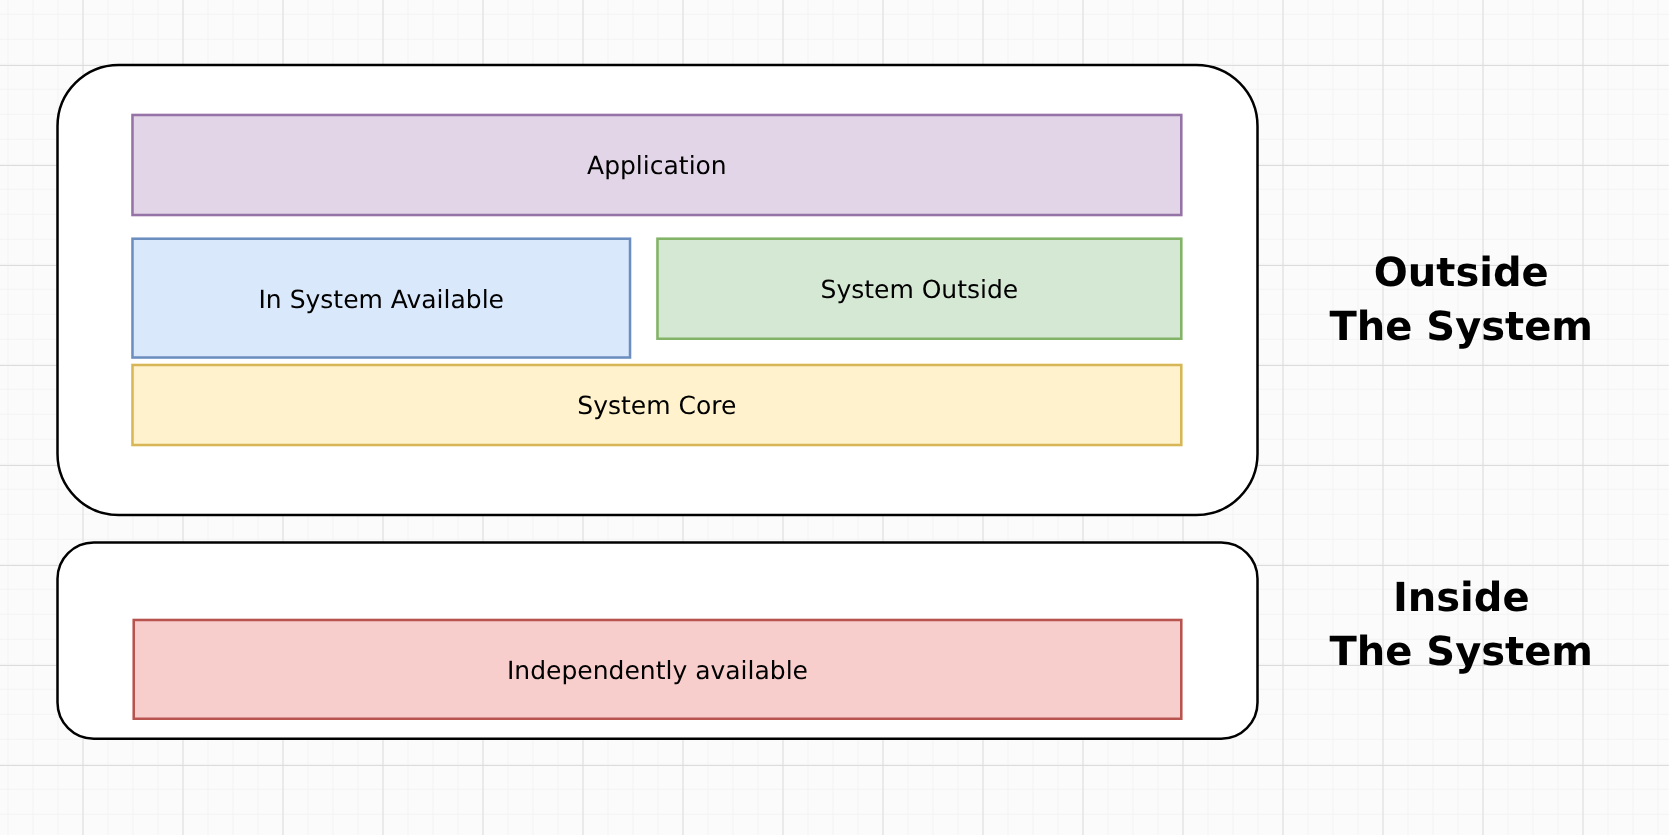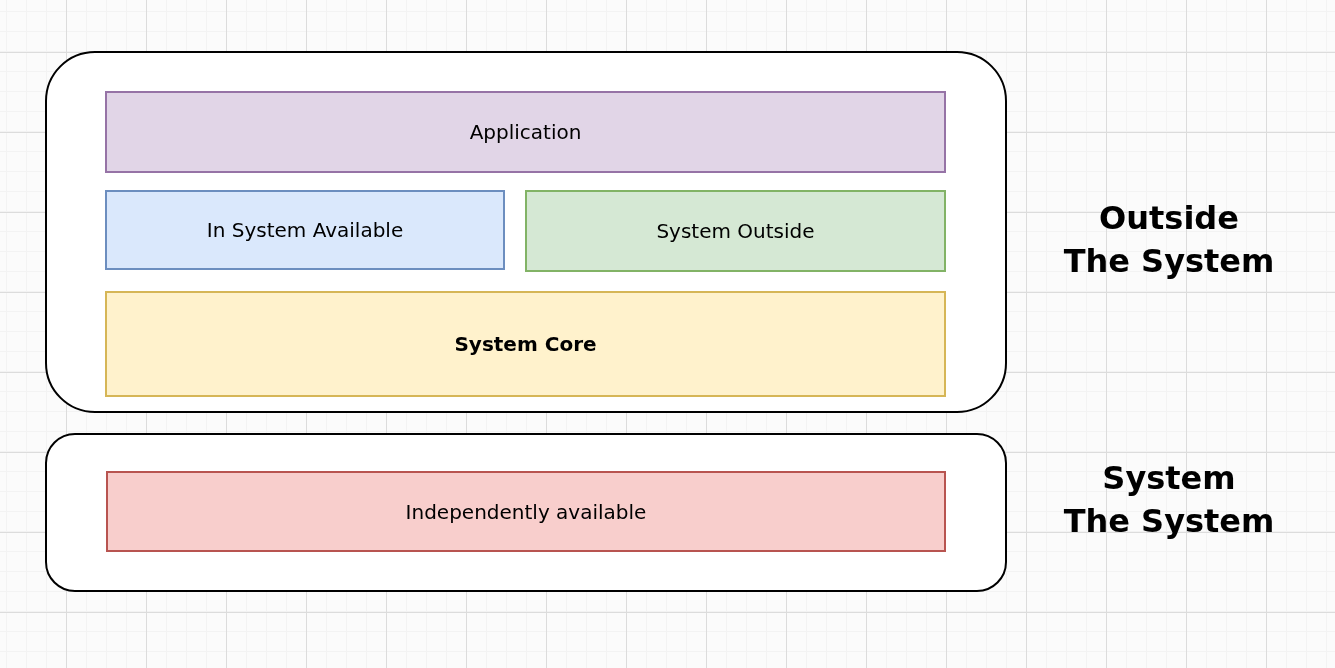--- a/index.html
+++ b/index.html
@@ -40,23 +40,23 @@
     position: absolute;
     border: 2px solid;
     display: flex;
     align-items: center;
     justify-content: center;
     font-size: 20px;
     line-height: 1.2;
     text-align: center;
   }
   .shape-application   { left: 105px; top: 91px;  width: 841px; height: 82px; }
-  .shape-in-system     { left: 105px; top: 190px; width: 400px; height: 80px; }
+  .shape-in-system     { left: 105px; top: 190px; width: 400px; height: 97px; }
   .shape-system-domain { left: 525px; top: 190px; width: 421px; height: 82px; }
-  .shape-system-core   { left: 105px; top: 291px; width: 841px; height: 106px; font-weight: bold; }
+  .shape-system-core   { left: 105px; top: 291px; width: 841px; height: 66px; }
   .shape-independent   { left: 106px; top: 471px; width: 840px; height: 81px; }
   .side-label {
     position: absolute;
     left: 1019px;
     width: 300px;
     text-align: center;
     font-weight: bold;
     font-size: 32px;
     line-height: 43px;
     color: #000000;
@@ -82,27 +82,27 @@
   </div>
 
   <div class="shape shape-system-domain" style="background-color: rgb(213, 232, 212); border-color: rgb(130, 179, 102);">
     <span>System Outside</span>
   </div>
 
   <div class="shape shape-system-core" style="background-color: rgb(255, 242, 204); border-color: rgb(214, 182, 86);">
     <span>System Core</span>
   </div>
 
-  <div class="shape shape-independent" style="background-color: rgb(248, 206, 204); border-color: rgb(184, 84, 80);">
+  <div class="shape shape-independent" style="background-color: rgb(248, 206, 204); border-color: rgb(184, 84, 80); margin-top: 24px;">
     <span>Independently available</span>
   </div>
 
   <div class="side-label side-label-inside">
     <div>Outside</div>
     <div>The System</div>
   </div>
 
   <div class="side-label side-label-outside">
-    <div>System</div>
+    <div>Inside</div>
     <div>The System</div>
   </div>
 
 </div>
 
 </body></html>

